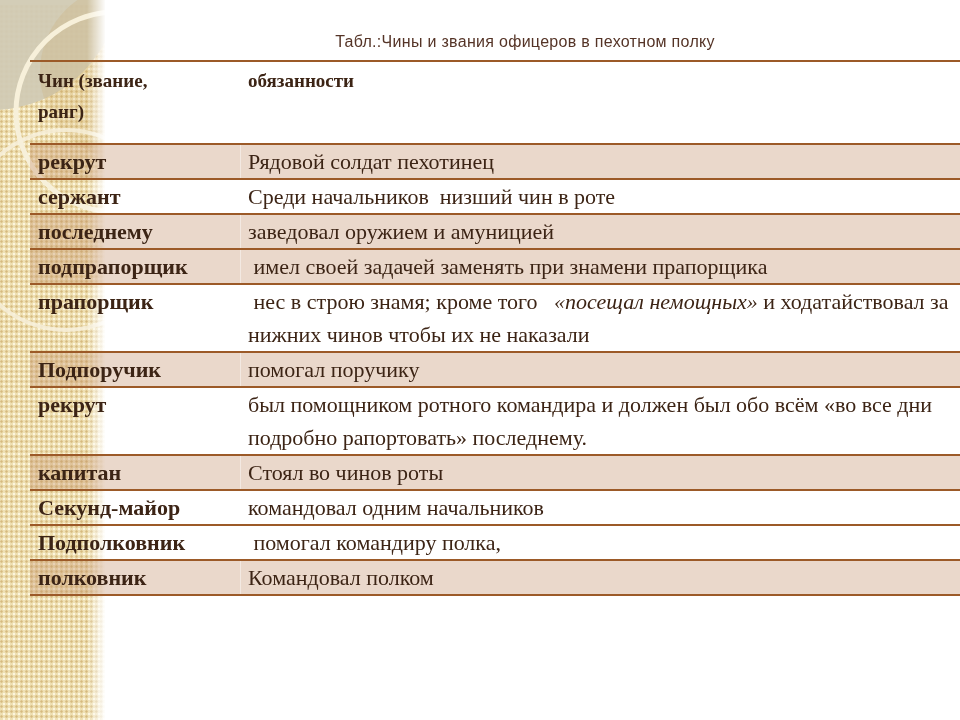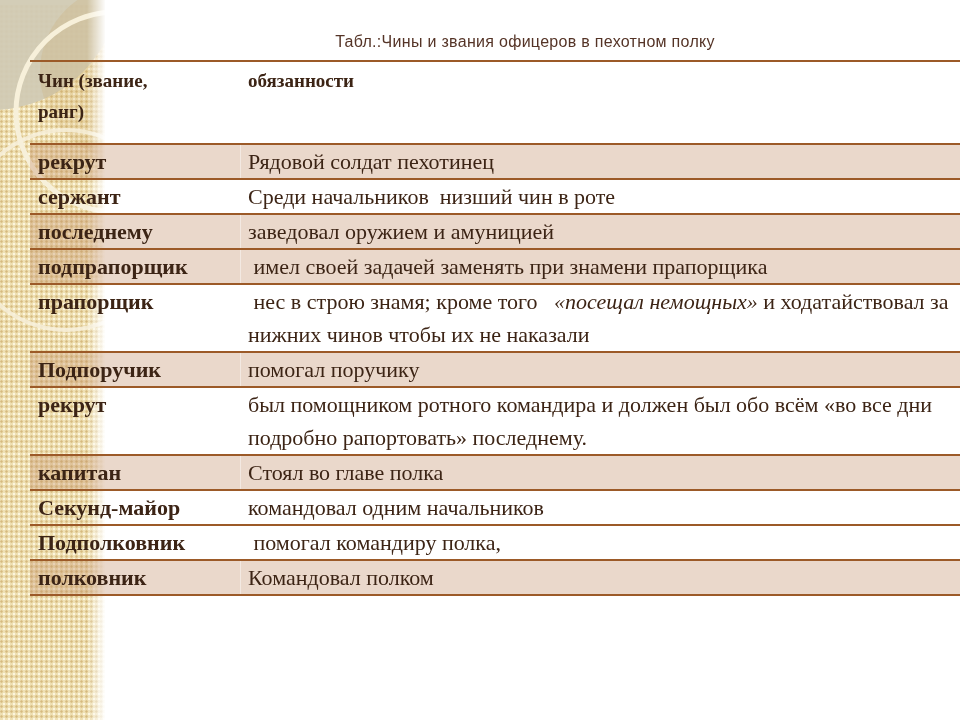--- a/index.html
+++ b/index.html
@@ -136,21 +136,21 @@
       <tr class="shaded">
         <td class="rank">Подпоручик</td>
         <td class="duty"><span>помогал поручику</span><span class="seg-italic"></span><span></span></td>
       </tr>
       <tr>
         <td class="rank">рекрут</td>
         <td class="duty"><span>был помощником ротного командира и должен был обо всём «во все дни подробно рапортовать» последнему.</span><span class="seg-italic"></span><span></span></td>
       </tr>
       <tr class="shaded">
         <td class="rank">капитан</td>
-        <td class="duty"><span>Стоял во главе полка</span><span class="seg-italic"></span><span></span></td>
+        <td class="duty"><span>Стоял во чинов роты</span><span class="seg-italic"></span><span></span></td>
       </tr>
       <tr>
         <td class="rank">Секунд-майор</td>
         <td class="duty"><span>командовал одним начальников</span><span class="seg-italic"></span><span></span></td>
       </tr>
       <tr>
         <td class="rank">Подполковник</td>
         <td class="duty"><span> помогал командиру полка,</span><span class="seg-italic"></span><span></span></td>
       </tr>
       <tr class="shaded">

